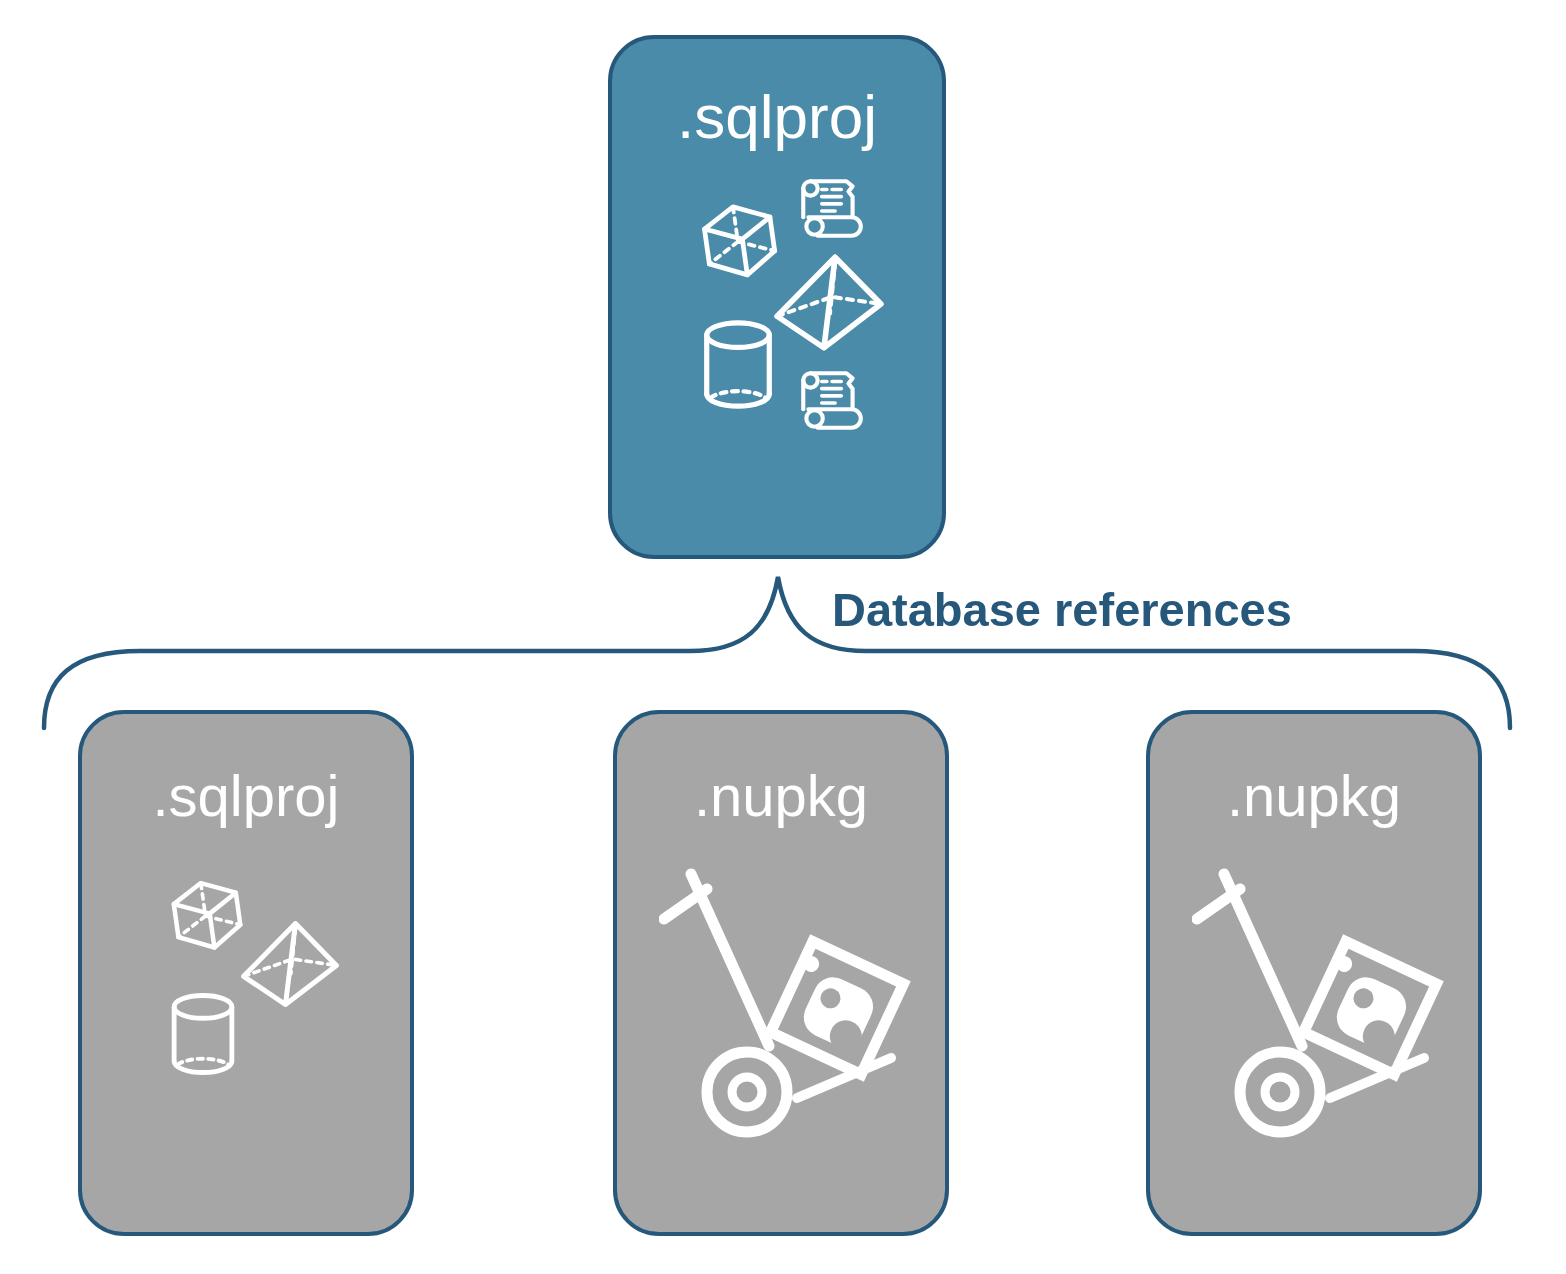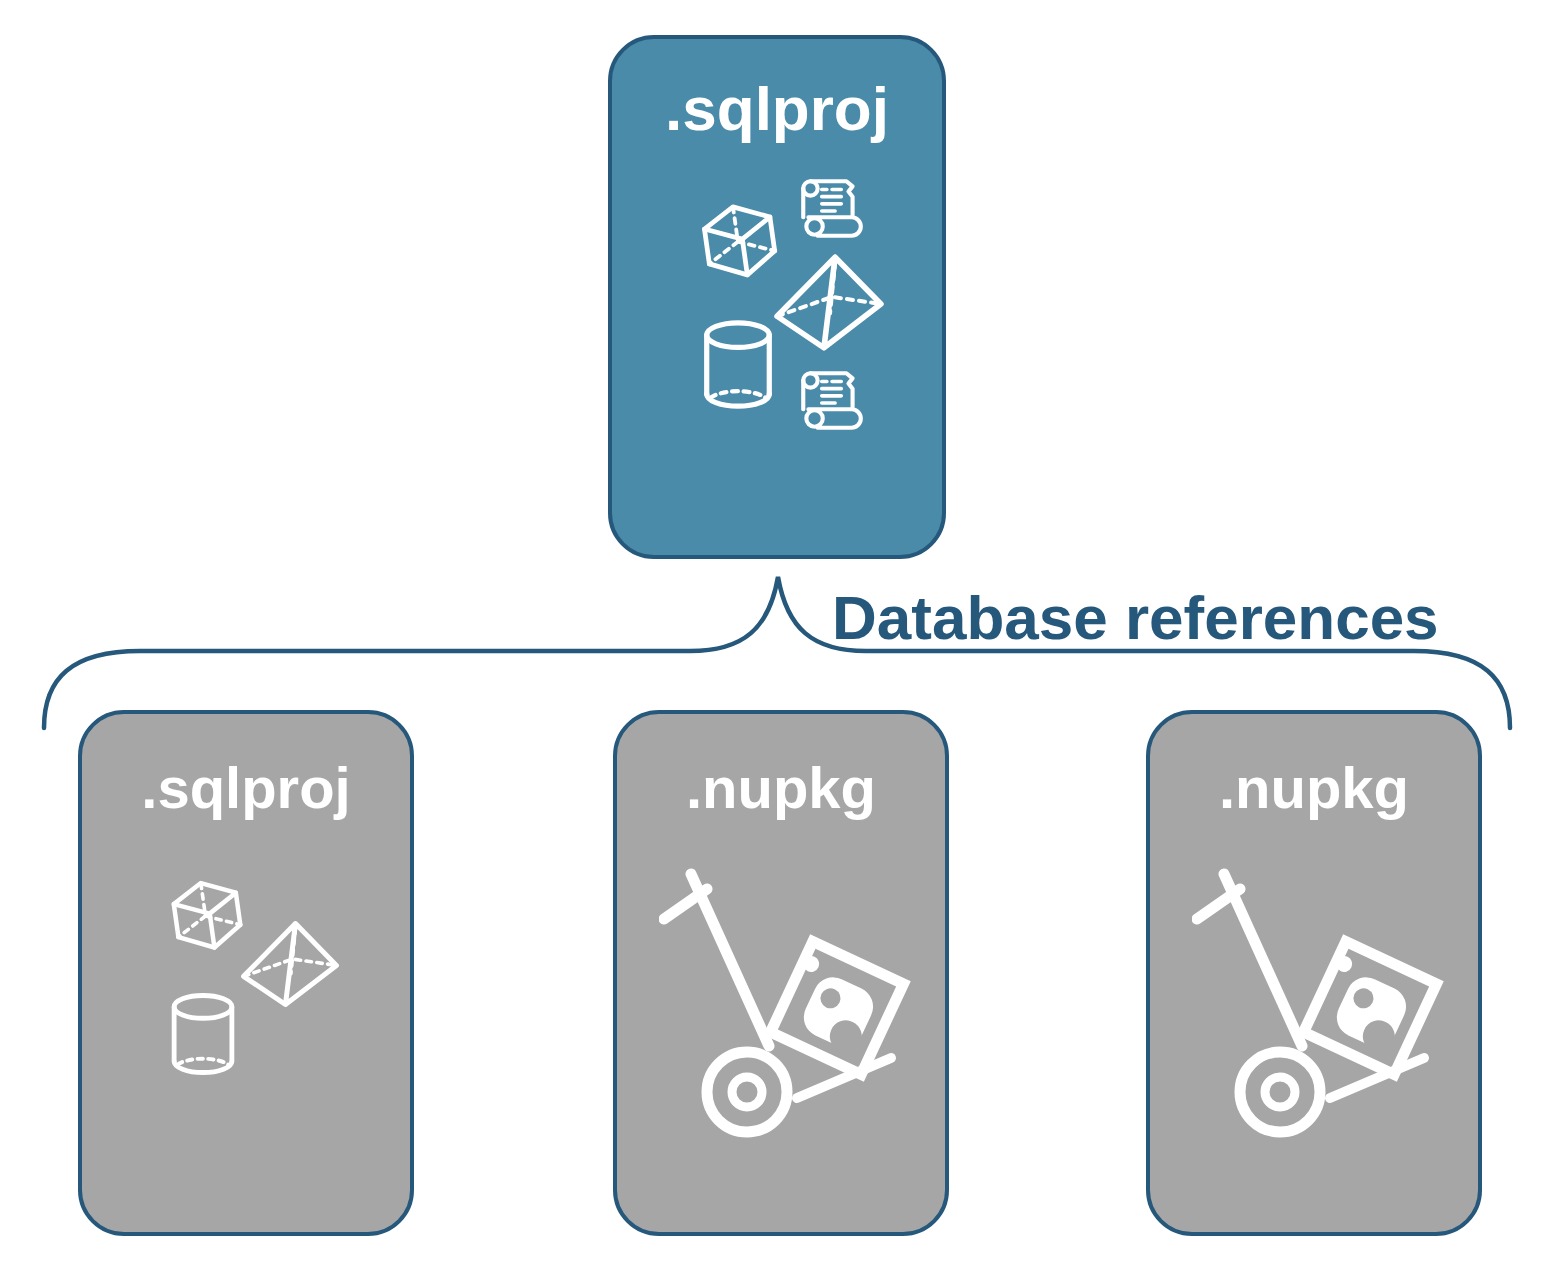--- a/index.html
+++ b/index.html
@@ -23,36 +23,36 @@
   }
   .node.child{
     top:710px;width:336px;height:526px;
     background:var(--child-fill,#a6a6a6);
   }
   .node.child.pos-0{left:78px;}
   .node.child.pos-1{left:613px;}
   .node.child.pos-2{left:1146px;}
   .node-label{
     color:var(--icon-and-label,#fff);
-    font-weight:700;
+    font-weight:400;
     line-height:1.05;
-    margin:0;
+    margin:8px;
   }
   .node.root .node-label{font-size:62px;padding-top:37px;}
   .node.child .node-label{font-size:58px;padding-top:44px;}
   .icon-cluster{position:absolute;}
   .root .icon-cluster{left:70px;top:125px;}
   .child.pos-0 .icon-cluster{left:72px;top:150px;}
   .nupkg-cluster{position:absolute;left:42px;top:152px;}
   .brace-layer{position:absolute;left:0;top:0;width:1566px;height:1274px;pointer-events:none;}
   .brace-path{fill:none;stroke:var(--outline,#26587c);stroke-width:4.5px;stroke-linecap:round;}
   .connector-label{
     position:absolute;left:832px;top:582px;width:500px;
     color:var(--connector-text,#26587c);
-    font-size:62px;font-weight:700;white-space:nowrap;
+    font-size:47px;font-weight:700;white-space:nowrap;
   }
   .defs-holder{position:absolute;width:0;height:0;overflow:hidden;}
 </style>
 </head>
 <body>
 
 <svg class="defs-holder" aria-hidden="true">
   <defs>
     <symbol id="sym-cube" viewBox="0 0 100 100">
       <g transform="rotate(-8 50 50)" fill="none" stroke="#ffffff" stroke-width="5" stroke-linejoin="round" stroke-linecap="round">

